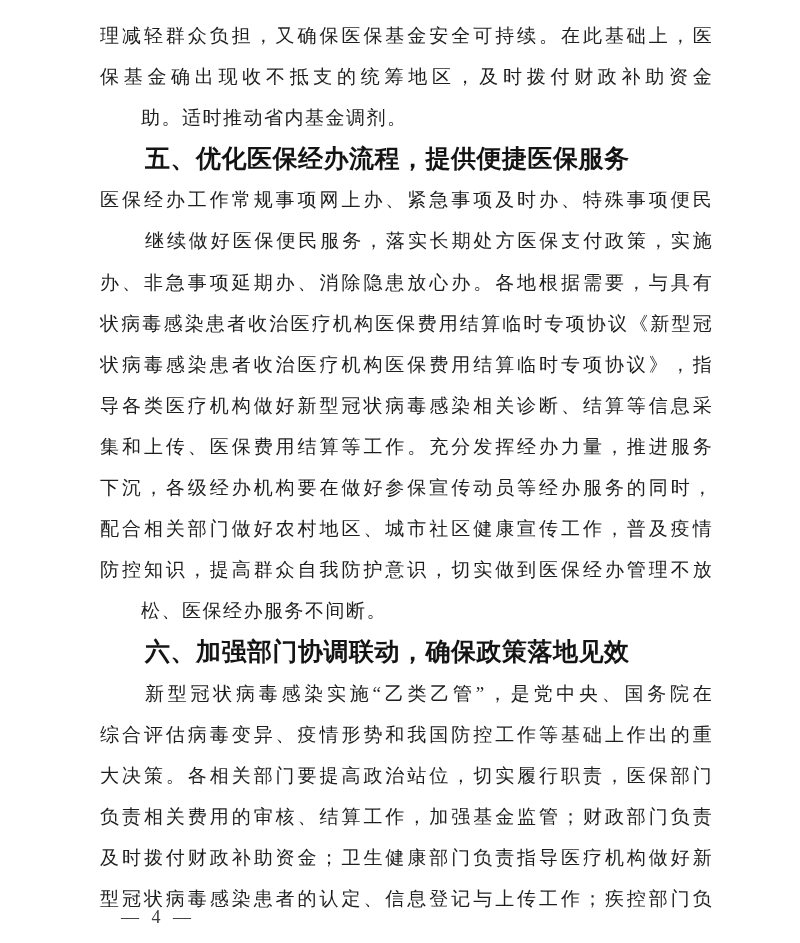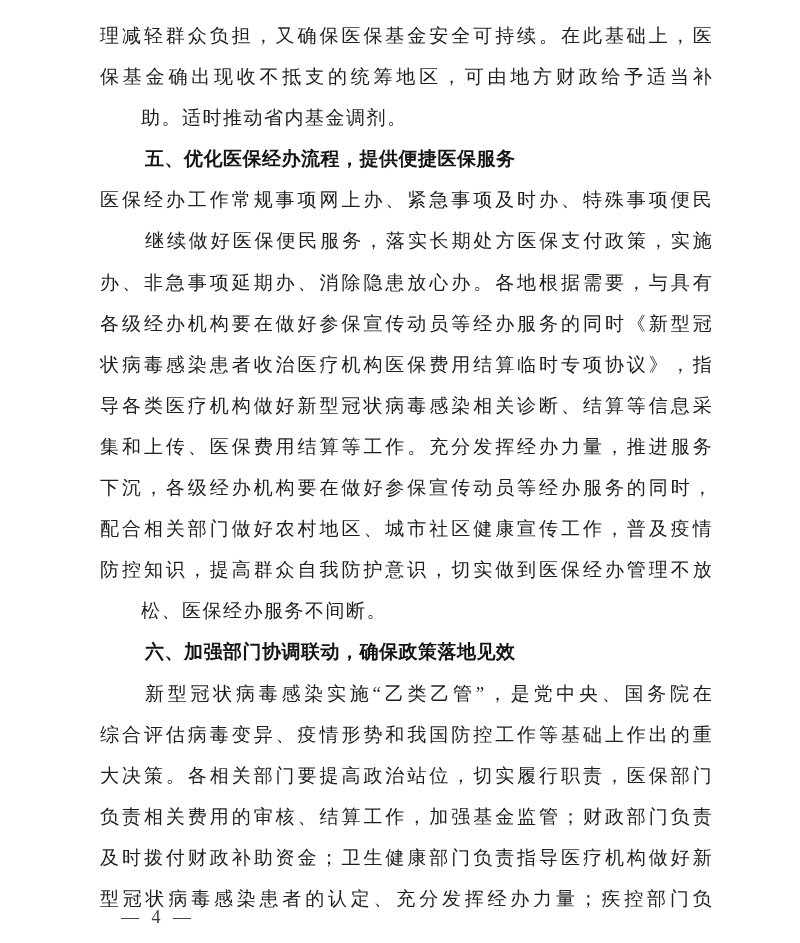--- a/index.html
+++ b/index.html
@@ -35,21 +35,21 @@
   }
   .line.tail {
     text-align: left;
     text-align-last: left;
     letter-spacing: 1.5px;
     margin-left: 41px;
   }
   .heading {
     height: 41.1px;
     line-height: 41.1px;
-    font-size: 19px;
+    font-size: 25px;
     font-weight: 700;
     font-family: "Liberation Sans", sans-serif;
     text-indent: 45px;
     letter-spacing: 0.5px;
     color: #141414;
     white-space: nowrap;
   }
   .footer {
     position: absolute;
     left: 121px;
@@ -60,36 +60,36 @@
     color: #3c3c3c;
     word-spacing: 8px;
     font-family: "Liberation Serif", serif;
   }
 </style>
 </head>
 <body style="background: rgb(255, 255, 255); color: rgb(30, 30, 30);">
 
 <div class="doc">
     <div class="line">理减轻群众负担，又确保医保基金安全可持续。在此基础上，医</div>
-    <div class="line">保基金确出现收不抵支的统筹地区，可由地方财政给予适当补</div>
+    <div class="line">保基金确出现收不抵支的统筹地区，及时拨付财政补助资金</div>
     <div class="line tail">助。适时推动省内基金调剂。</div>
     <div class="heading">五、优化医保经办流程，提供便捷医保服务</div>
     <div class="line">医保经办工作常规事项网上办、紧急事项及时办、特殊事项便民</div>
     <div class="line indent">继续做好医保便民服务，落实长期处方医保支付政策，实施</div>
     <div class="line">办、非急事项延期办、消除隐患放心办。各地根据需要，与具有</div>
-    <div class="line">各级经办机构要在做好参保宣传动员等经办服务的同时《新型冠</div>
+    <div class="line">状病毒感染患者收治医疗机构医保费用结算临时专项协议《新型冠</div>
     <div class="line">状病毒感染患者收治医疗机构医保费用结算临时专项协议》，指</div>
     <div class="line">导各类医疗机构做好新型冠状病毒感染相关诊断、结算等信息采</div>
     <div class="line">集和上传、医保费用结算等工作。充分发挥经办力量，推进服务</div>
     <div class="line">下沉，各级经办机构要在做好参保宣传动员等经办服务的同时，</div>
     <div class="line">配合相关部门做好农村地区、城市社区健康宣传工作，普及疫情</div>
     <div class="line">防控知识，提高群众自我防护意识，切实做到医保经办管理不放</div>
     <div class="line tail">松、医保经办服务不间断。</div>
     <div class="heading">六、加强部门协调联动，确保政策落地见效</div>
     <div class="line indent">新型冠状病毒感染实施“乙类乙管”，是党中央、国务院在</div>
     <div class="line">综合评估病毒变异、疫情形势和我国防控工作等基础上作出的重</div>
     <div class="line">大决策。各相关部门要提高政治站位，切实履行职责，医保部门</div>
     <div class="line">负责相关费用的审核、结算工作，加强基金监管；财政部门负责</div>
     <div class="line">及时拨付财政补助资金；卫生健康部门负责指导医疗机构做好新</div>
-    <div class="line">型冠状病毒感染患者的认定、充分发挥经办力量；疾控部门负</div>
+    <div class="line">型冠状病毒感染患者的认定、信息登记与上传工作；疾控部门负</div>
   </div>
 
 <div class="footer" style="color: rgb(60, 60, 60);">— 4 —</div>
 
 </body></html>

